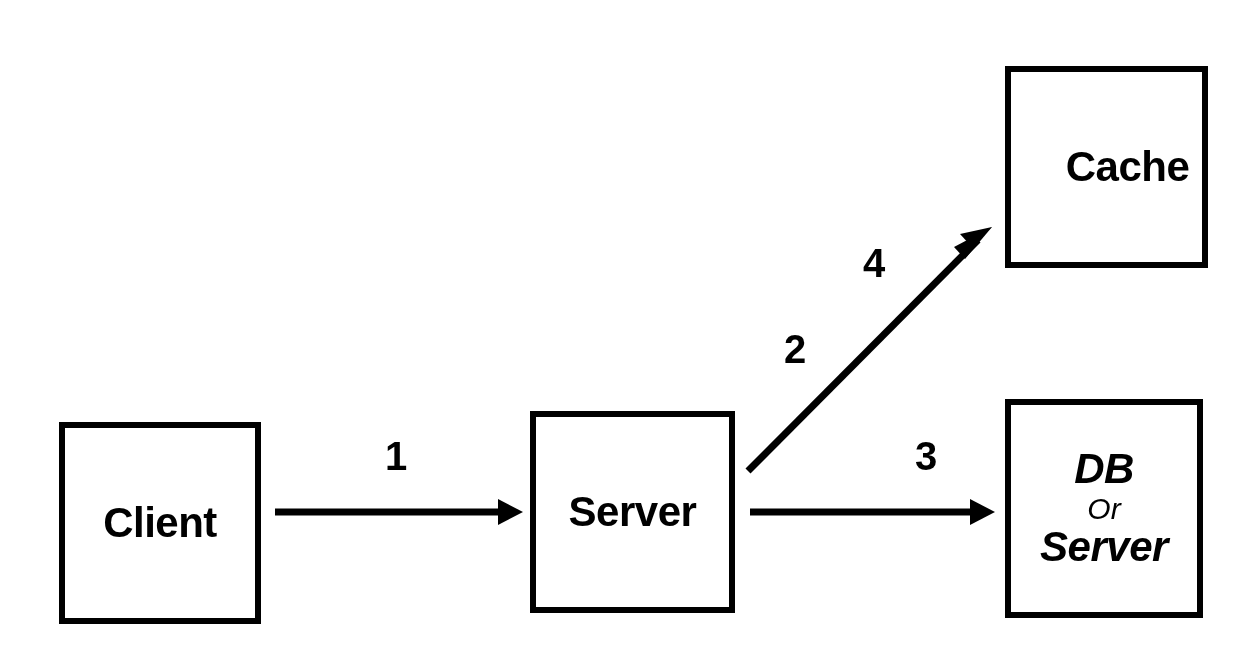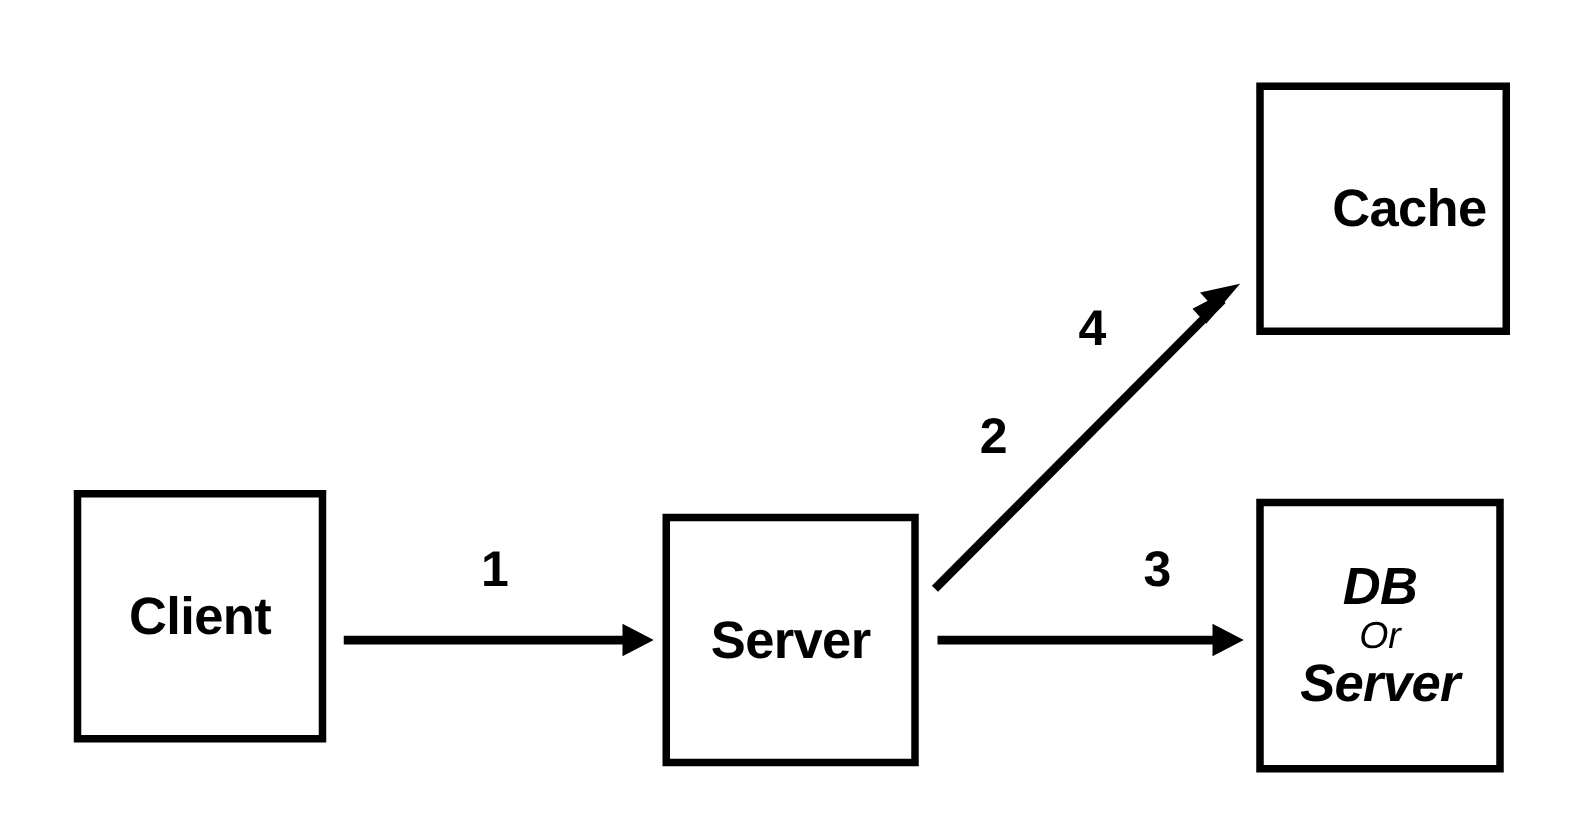--- a/index.html
+++ b/index.html
@@ -38,21 +38,21 @@
     letter-spacing: -0.5px;
     white-space: nowrap;
   }
   .node-label-small {
     font-weight: normal;
     font-size: 30px;
     line-height: 1.1;
     letter-spacing: 0px;
     white-space: nowrap;
   }
-  #node-client { left: 59px;   top: 392px; width: 202px; height: 202px; }
+  #node-client { left: 59px;   top: 422px; width: 202px; height: 202px; }
   #node-server { left: 530px;  top: 411px; width: 205px; height: 202px; }
   #node-cache  { left: 1005px; top: 66px;  width: 203px; height: 202px; padding-left: 42px; }
   #node-db     { left: 1005px; top: 399px; width: 198px; height: 219px; font-style: italic; }
 
   #edges {
     position: absolute;
     left: 0;
     top: 0;
     width: 1258px;
     height: 666px;

